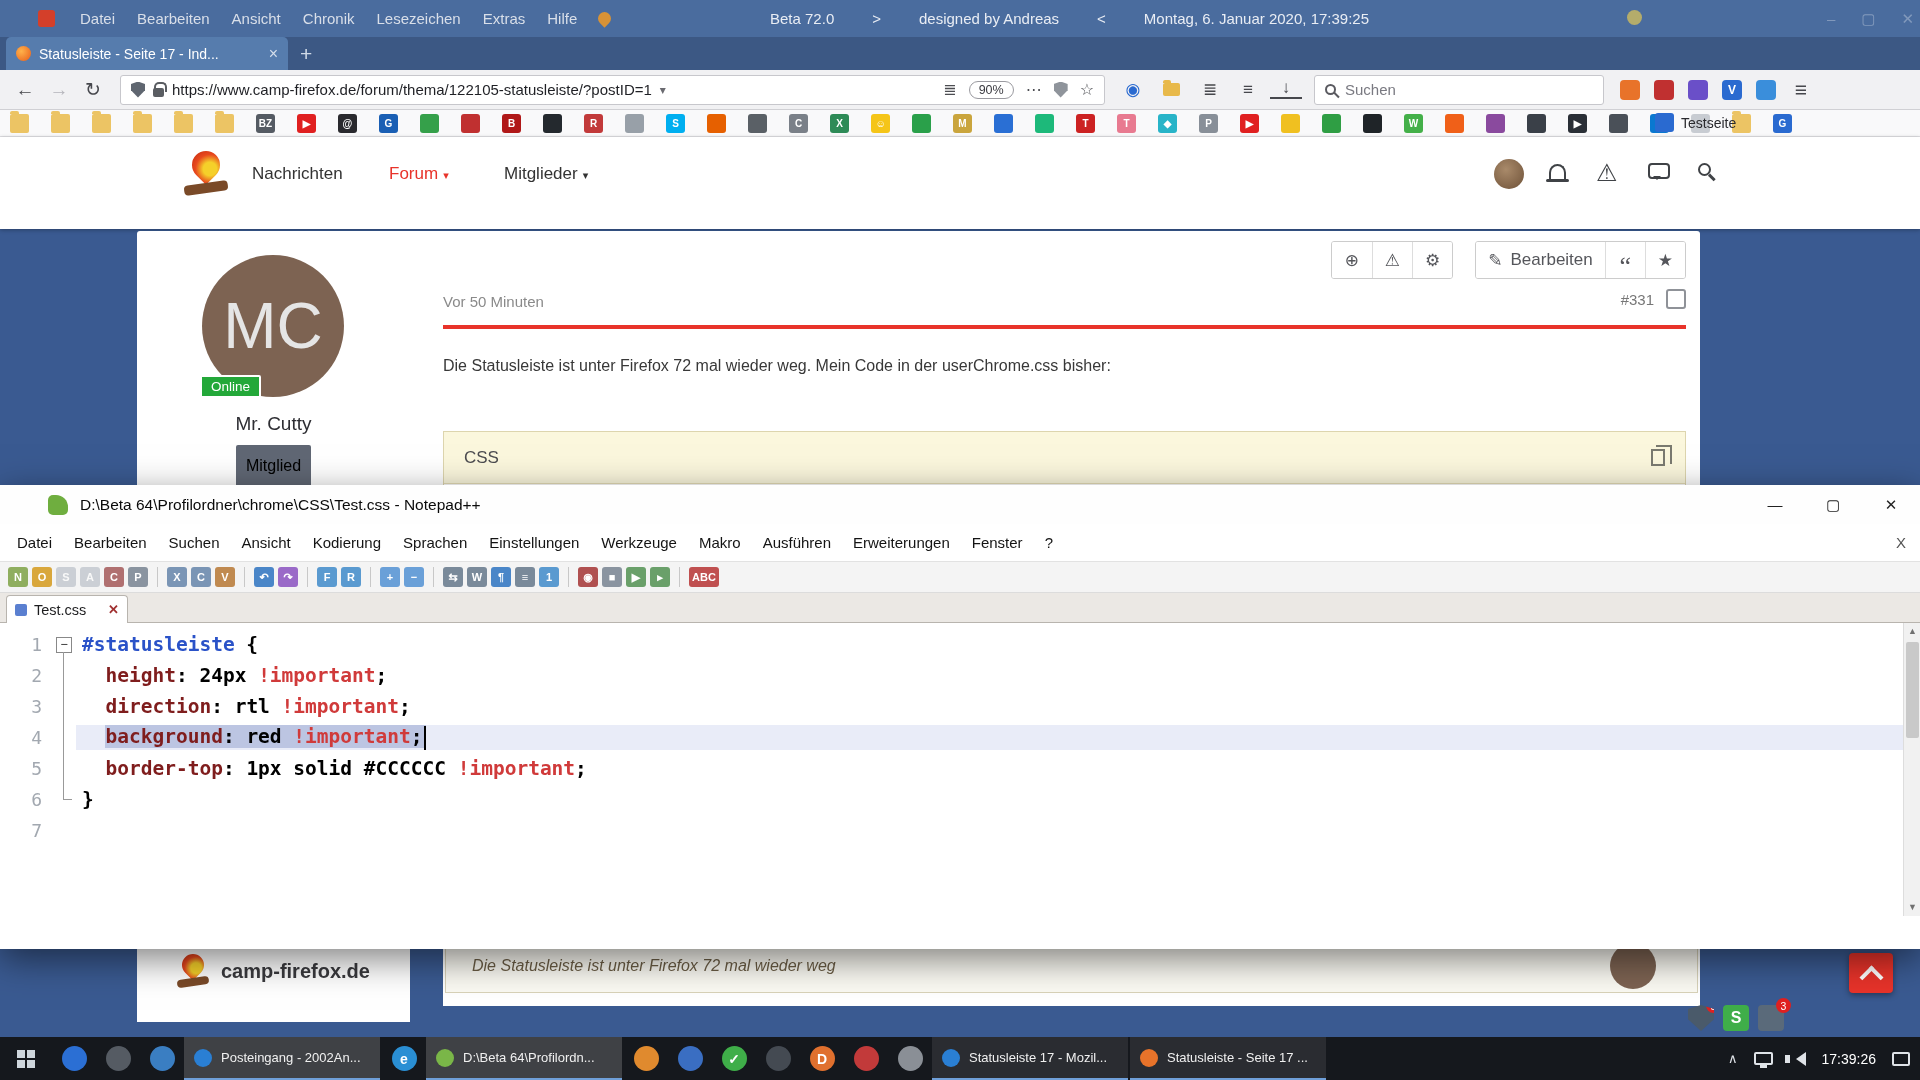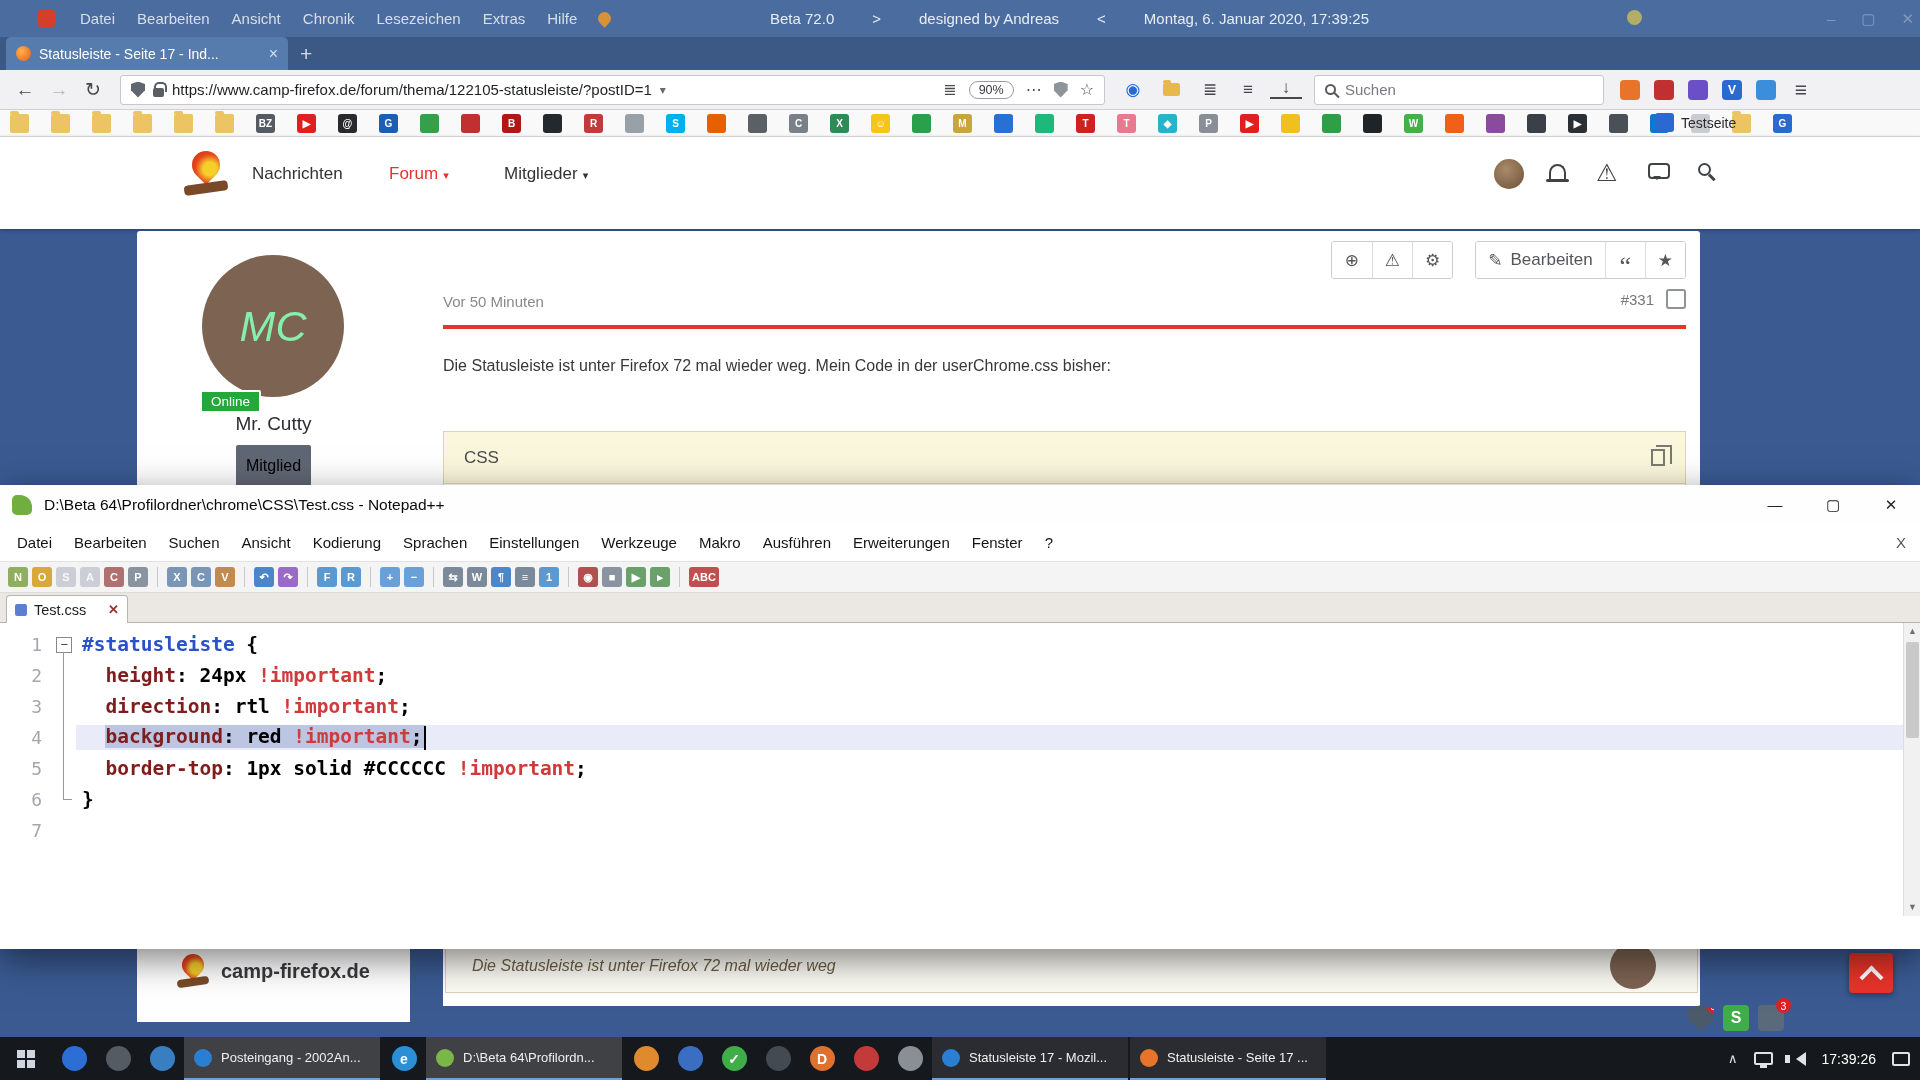--- a/index.html
+++ b/index.html
@@ -68,22 +68,22 @@
   .fh-avatar { position:absolute; left:1494px; top:22px; width:30px; height:30px; border-radius:50%; background:radial-gradient(circle at 40% 35%, #a98a6a, #6e5138); }
   .icon-bell { position:absolute; left:1549px; top:27px; width:17px; height:15px; border:2.5px solid #3f4246; border-bottom:none; border-radius:9px 9px 0 0; }
   .icon-bell::after { content:''; position:absolute; left:-5px; bottom:-3px; width:23px; height:3px; background:#3f4246; border-radius:2px; }
   .icon-warn { position:absolute; left:1596px; top:22px; font-size:24px; color:#3f4246; }
   .icon-chat { position:absolute; left:1648px; top:26px; width:22px; height:16px; border:2.5px solid #3f4246; border-radius:4px; }
   .icon-chat::after { content:''; position:absolute; left:3px; bottom:-7px; border:4px solid transparent; border-top-color:#3f4246; }
   .icon-search-h { position:absolute; left:1698px; top:26px; width:13px; height:13px; border:2.5px solid #3f4246; border-radius:50%; }
   .icon-search-h::after { content:''; position:absolute; width:8px; height:2.5px; background:#3f4246; transform:rotate(45deg); right:-7px; bottom:-4px; }
 
   #main-card { position:absolute; left:137px; top:94px; width:1563px; height:400px; background:#fff; border-radius:3px 3px 0 0; }
-  .avatar-big { position:absolute; left:65px; top:24px; width:142px; height:142px; border-radius:50%; background:#7d6352; color:#86efac; font-size:43px; display:flex; align-items:center; justify-content:center;font-style:italic; }
-  .badge-online { position:absolute; left:63px; top:144px; background:#23a839; color:#fff; font-size:13.5px; padding:2px 9px; border:2px solid #fff; border-radius:2px;margin-top:15px; }
+  .avatar-big { position:absolute; left:65px; top:24px; width:142px; height:142px; border-radius:50%; background:#7d6352; color:#e5e5e5; font-size:64px; display:flex; align-items:center; justify-content:center; }
+  .badge-online { position:absolute; left:63px; top:144px; background:#23a839; color:#fff; font-size:13.5px; padding:2px 9px; border:2px solid #fff; border-radius:2px; }
   .user-name { position:absolute; left:0; top:182px; width:273px; text-align:center; font-size:19px; color:#2e2e33; }
   .badge-role-wrap { position:absolute; left:0; top:214px; width:273px; text-align:center; }
   .badge-role2 { display:inline-block; background:#606774; color:#000000; font-size:16px; padding:12px 10px; border-radius:2px; }
 
   .post-toolbar { position:absolute; right:14px; top:10px; display:flex; gap:22px; }
   .pt-group { display:flex; border:1px solid #ccc; border-radius:3px; overflow:hidden; }
   .pt-btn { min-width:40px; height:36px; display:flex; align-items:center; justify-content:center; gap:8px; color:#55565b; font-size:17px; border-left:1px solid #ddd; padding:0 12px; background:#fff; }
   .pt-btn:first-child { border-left:none; }
   .pt-quote { font-family:"Liberation Serif",serif; font-size:26px; line-height:10px; padding-top:12px; }
   .post-time { position:absolute; left:306px; top:62px; font-size:15px; color:#8a8a8a; }
@@ -112,21 +112,21 @@
   .fab-top::after { content:''; position:absolute; left:14px; top:16px; width:13px; height:13px; border-top:4px solid #fff; border-left:4px solid #fff; transform:rotate(45deg); }
 
   .tray-over { position:absolute; top:868px; width:26px; height:26px; }
   .tray-shield { left:1688px; background:#4a5a6a; clip-path:polygon(50% 0,100% 15%,100% 55%,50% 100%,0 55%,0 15%); }
   .tray-s { left:1723px; background:#3fae49; border-radius:4px; color:#fff; font-weight:bold; font-size:16px; display:flex; align-items:center; justify-content:center; }
   .tray-3 { left:1758px; background:#5a6a7a; border-radius:4px; }
   .badge-red { position:absolute; top:-7px; right:-7px; min-width:15px; height:15px; background:#e02020; border-radius:8px; color:#fff; font-size:10.5px; display:flex; align-items:center; justify-content:center; padding:0 3px; }
 
   
   #npp { position:absolute; left:0; top:485px; width:1920px; height:464px; background:#fff; box-shadow:0 10px 34px rgba(0,0,0,.5); z-index:50; }
-  #npp-titlebar { position:absolute; left:0; top:0; width:100%; height:39px; background:#fefefe; display:flex; align-items:center; }
+  #npp-titlebar { position:absolute; left:0; top:0; width:100%; height:39px; background:#fefefe; display:flex; align-items:center;padding-left:36px; }
   .npp-appico { width:20px; height:20px; background:#6fae3f; border-radius:5px 12px 5px 5px; margin:0 12px 0 12px; flex:none; }
   .npp-title { font-size:15.5px; color:#0a0a0a; white-space:nowrap; }
   .npp-ctrls { margin-left:auto; display:flex; height:39px; }
   .npp-ctrl { width:58px; height:39px; display:flex; align-items:center; justify-content:center; font-size:15px; color:#222; }
   #npp-menubar { position:absolute; left:0; top:39px; width:100%; height:37px; background:#fff; display:flex; align-items:center; padding-left:6px; }
   .npp-menu-item { font-size:15px; color:#141414; padding:0 11px; }
   .npp-menu-x { position:absolute; right:14px; font-size:15px; color:#555; }
   #npp-toolbar { position:absolute; left:0; top:76px; width:100%; height:32px; background:#f4f4f4; border-top:1px solid #e2e2e2; border-bottom:1px solid #dcdcdc; display:flex; align-items:center; padding-left:8px; gap:4px; }
   .tool-ico { min-width:20px; height:20px; border-radius:3px; color:#fff; font-size:11px; font-weight:bold; display:flex; align-items:center; justify-content:center; padding:0 3px; }
   .tool-ico.dis { opacity:.45; }

